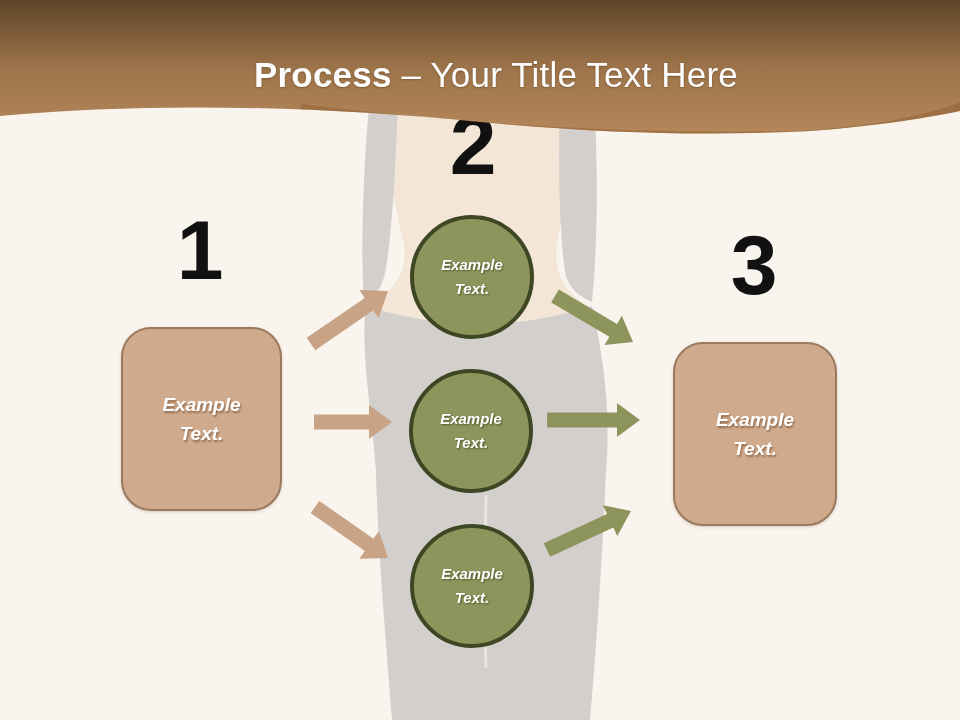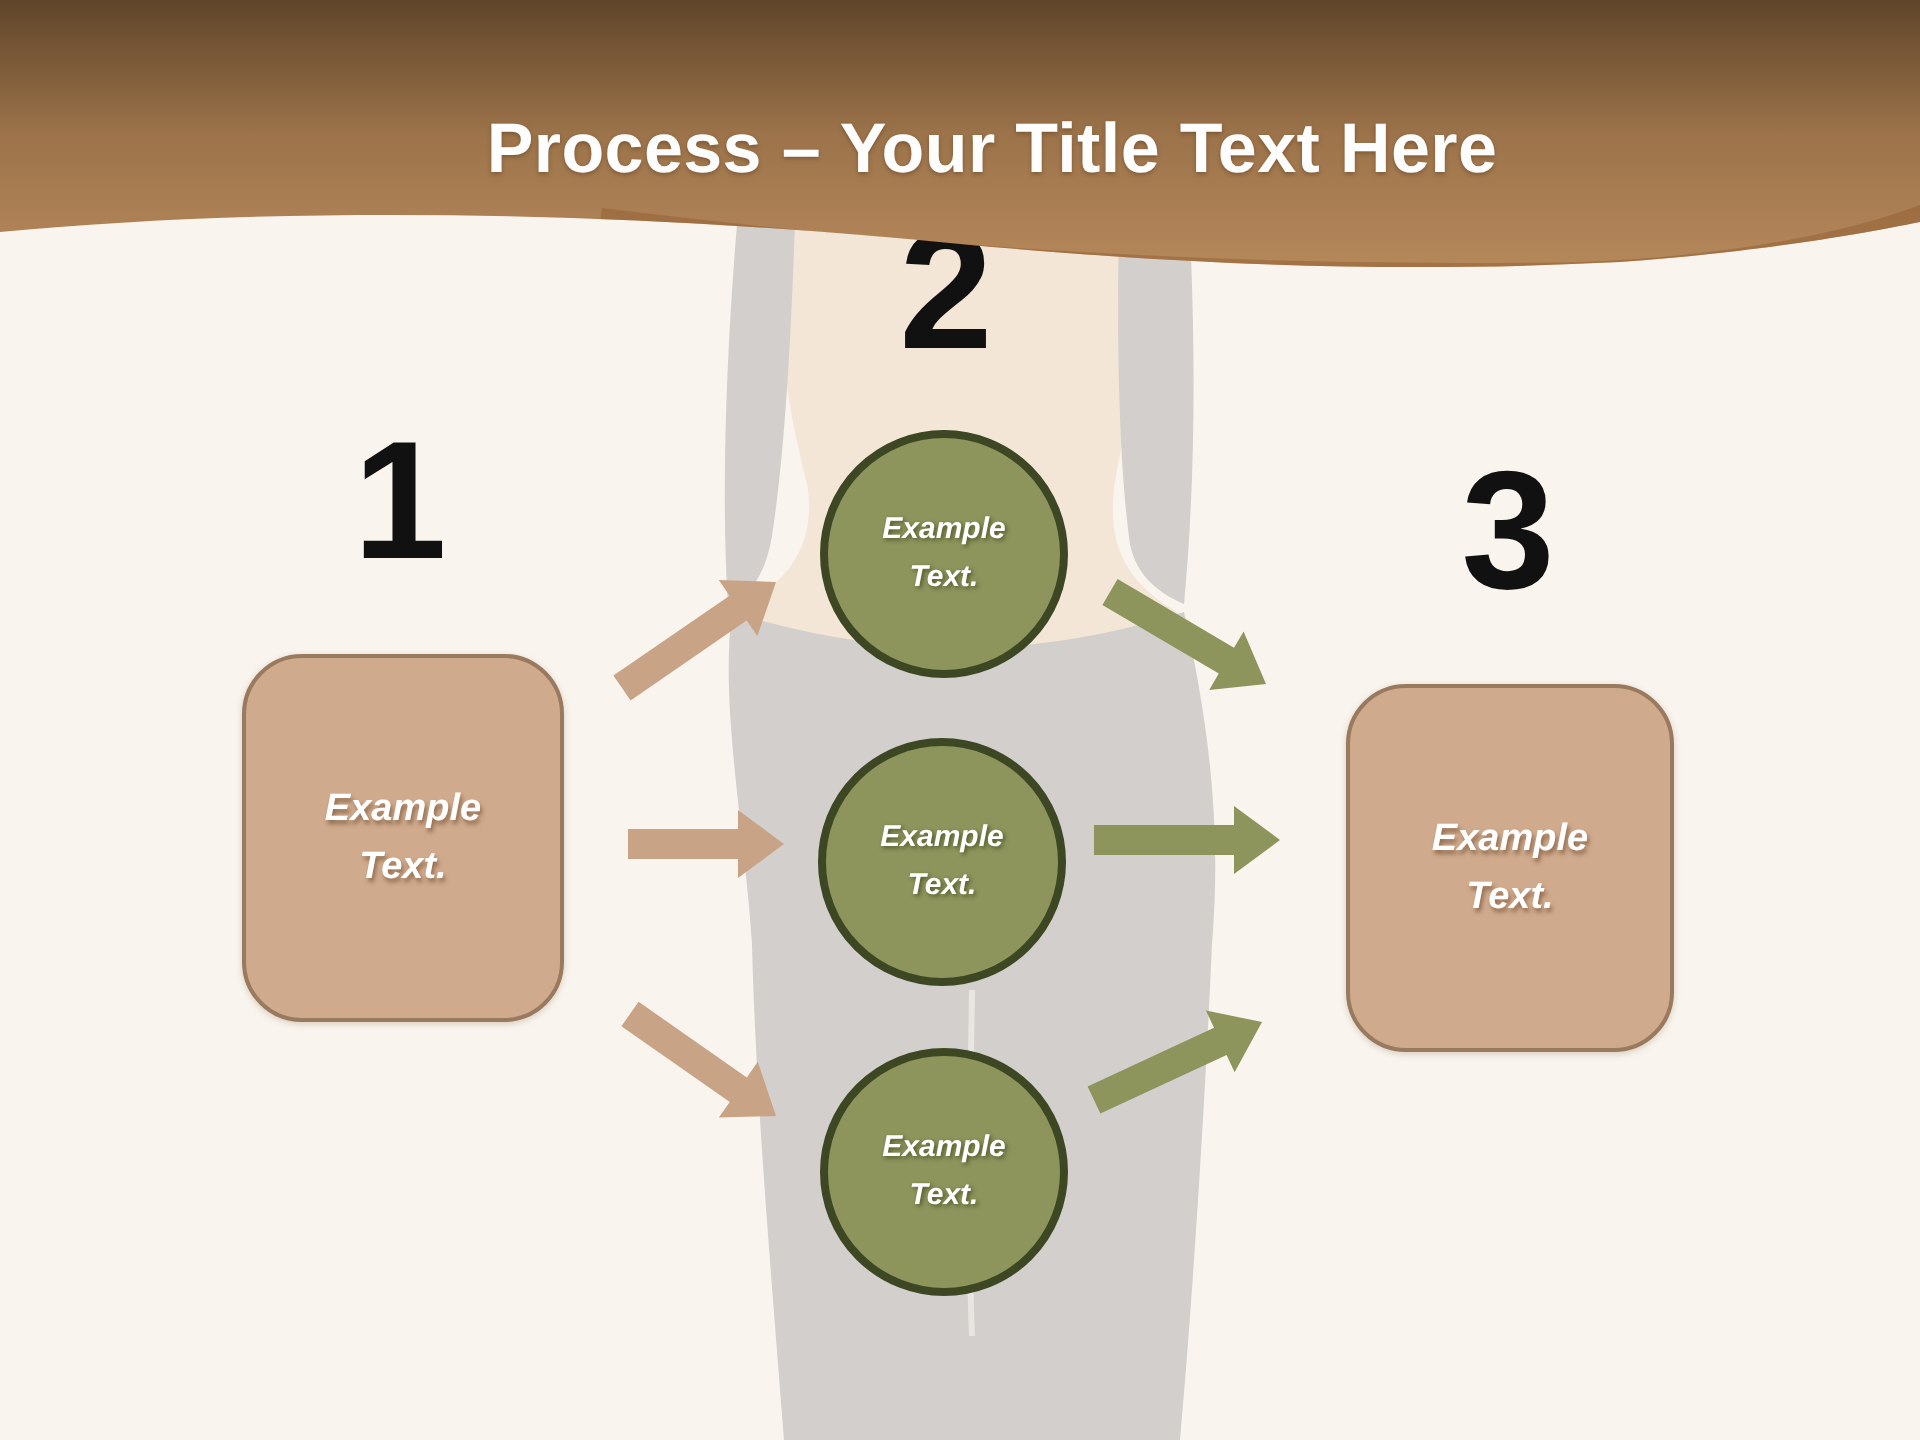--- a/index.html
+++ b/index.html
@@ -14,21 +14,21 @@
   .banner-layer{position:absolute;left:0;top:0;z-index:4;}
   
   .title-wrap{
     position:absolute;left:16px;top:46px;width:960px;height:58px;z-index:5;
     display:flex;align-items:center;justify-content:center;
     color:#fdfdfd;font-size:35px;letter-spacing:.2px;
     text-shadow:0 1px 2px rgba(60,35,10,.35);
     white-space:pre;
   }
   .title-bold{font-weight:bold;}
-  .title-rest{font-weight:bold;}
+  .title-rest{font-weight:normal;}
   
   .step-number{
     position:absolute;z-index:3;width:140px;text-align:center;
     font-size:84px;font-weight:bold;color:#111;line-height:1;
     letter-spacing:-2px;
   }
   #num1{left:129px;top:208px;}
   #num2{left:402px;top:103px;}
   #num3{left:683px;top:223px;}
   

